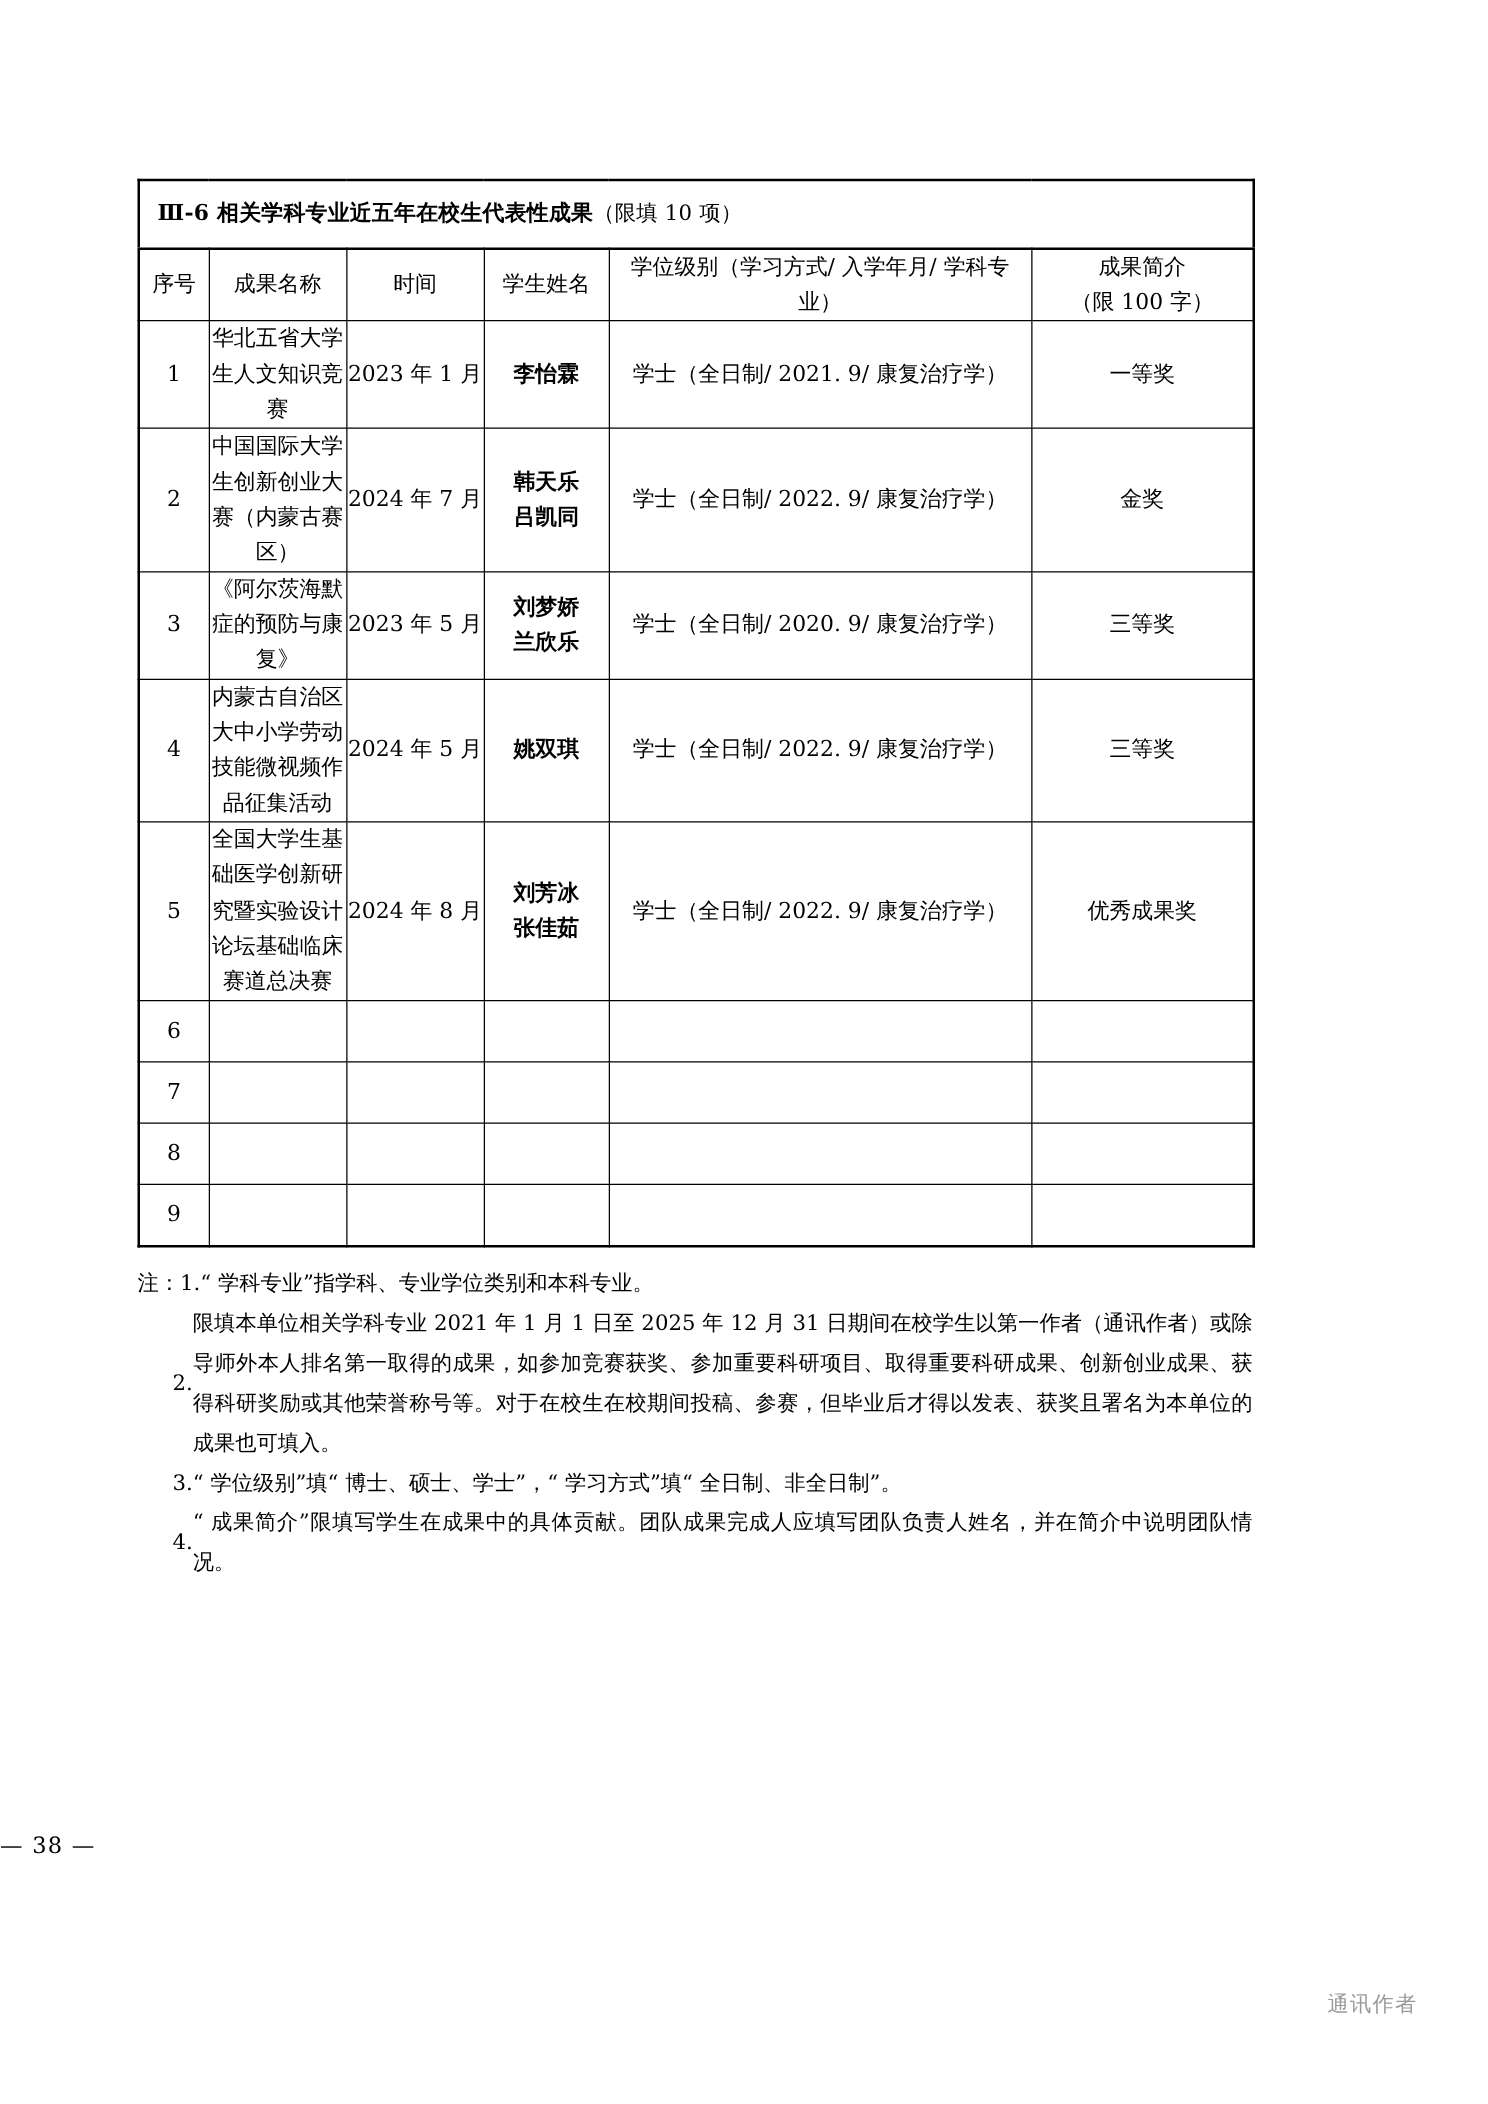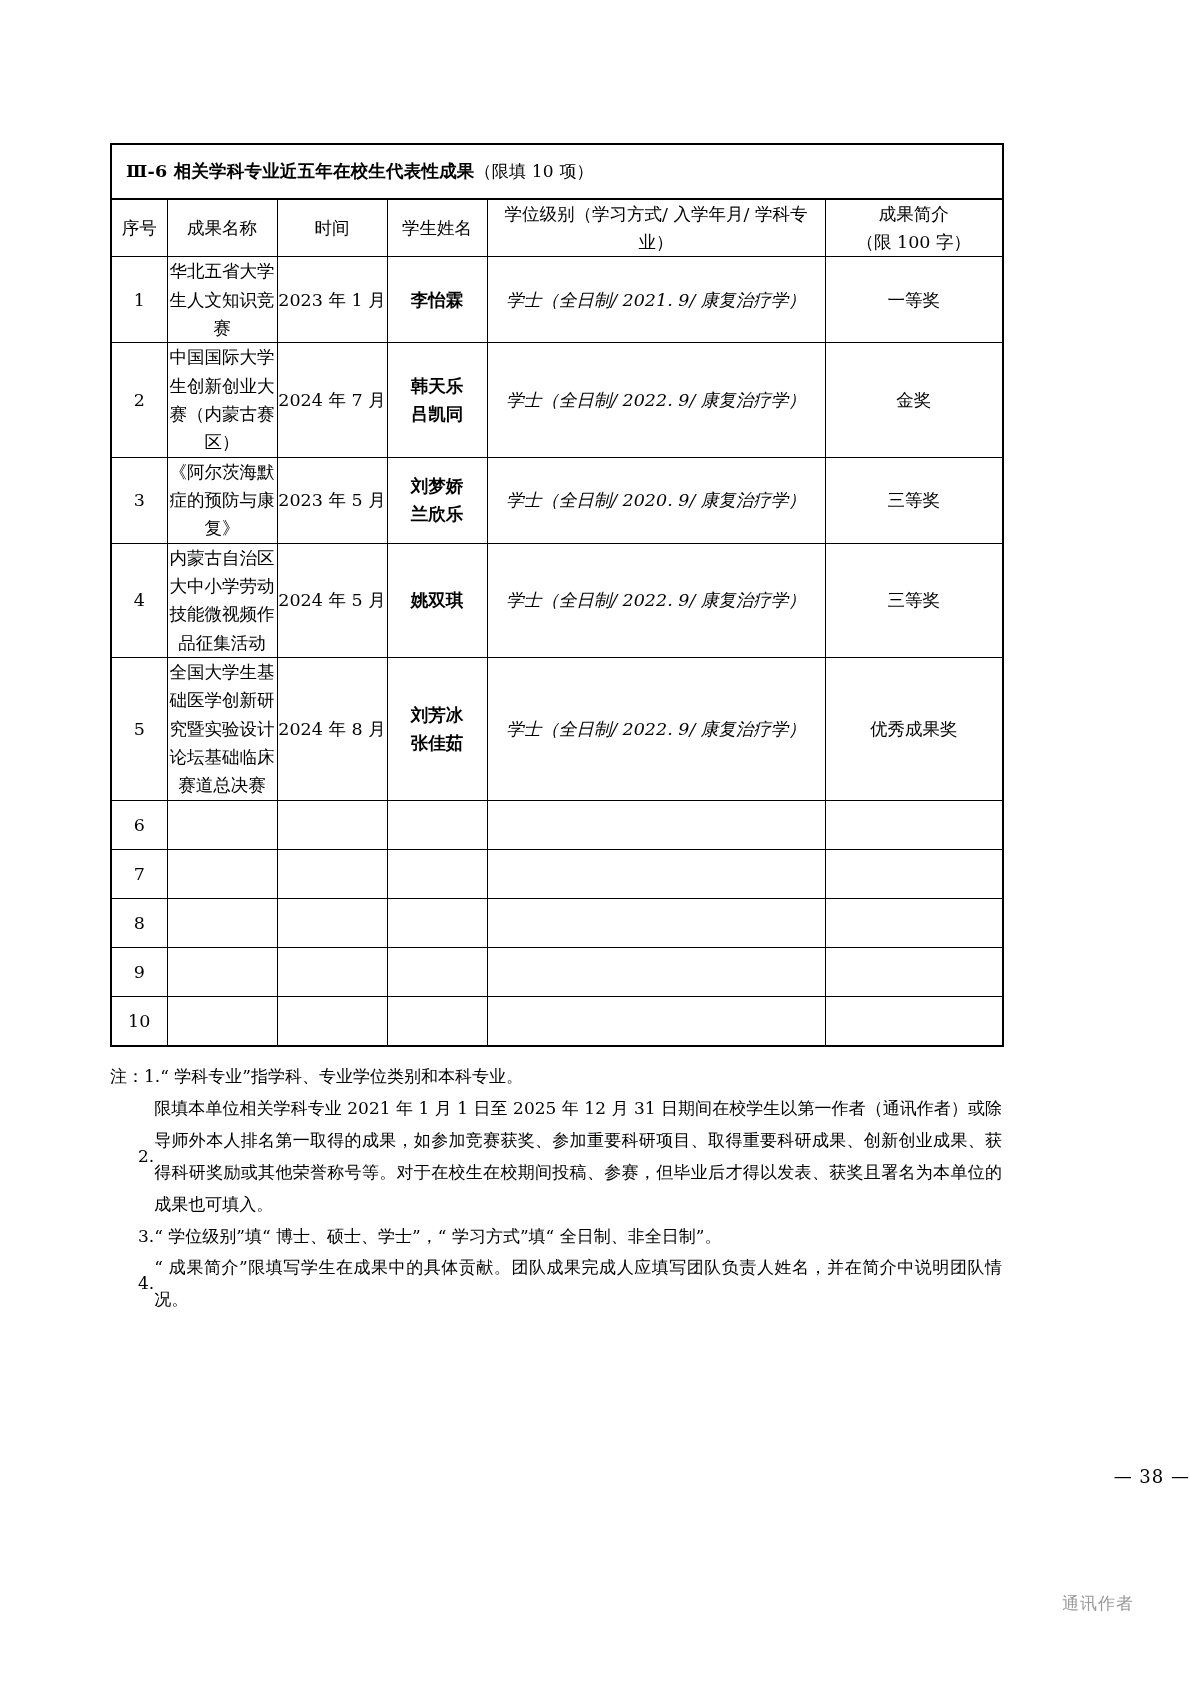--- a/index.html
+++ b/index.html
@@ -78,21 +78,20 @@
     margin-left: 40px;
   }
   td.cell-stu {
     padding: 7px 4px;
     line-height: 1.72;
     font-weight: bold;
   }
   td.cell-deg {
     font-size: 17px;
     white-space: nowrap;
-    font-style: italic;
   }
   td.cell-time {
     font-size: 17.5px;
     white-space: nowrap;
   }
   .empty-row td {
     height: 48px;
   }
 
   
@@ -116,21 +115,21 @@
   }
   .note-1 .note-marker { padding-left: 0px; }
   .note-n .note-marker { padding-left: 28px; }
 
   
   .page-number {
     position: absolute;
     left: 0;
     top: 1466px;
     width: 1190px;
-    text-align: right;
+    text-align: left;
     font-size: 18px;
     letter-spacing: 1px;
   }
   .watermark {
     position: absolute;
     right: 56px;
     top: 1592px;
     font-size: 17px;
     color: #9a9a9a;
     font-family: "DejaVu Sans", "Liberation Sans", sans-serif;
@@ -244,28 +243,20 @@
             <td class="cell-brief"></td>
           </tr>
           <tr class="empty-row">
             <td class="cell-no">9</td>
             <td class="cell-name"></td>
             <td class="cell-time"></td>
             <td class="cell-stu"></td>
             <td class="cell-deg"></td>
             <td class="cell-brief"></td>
           </tr>
-          <tr class="empty-row">
-            <td class="cell-no">10</td>
-            <td class="cell-name"></td>
-            <td class="cell-time"></td>
-            <td class="cell-stu"></td>
-            <td class="cell-deg"></td>
-            <td class="cell-brief"></td>
-          </tr>
         </tbody>
     </table>
 
     <div class="notes">
       <div class="note-line note-1">
         <span class="note-marker"><span>注：</span><span>1.</span></span>
         <span class="note-body">“ 学科专业”指学科、专业学位类别和本科专业。</span>
       </div>
       <div class="note-line note-n">
         <span class="note-marker">2.</span>

